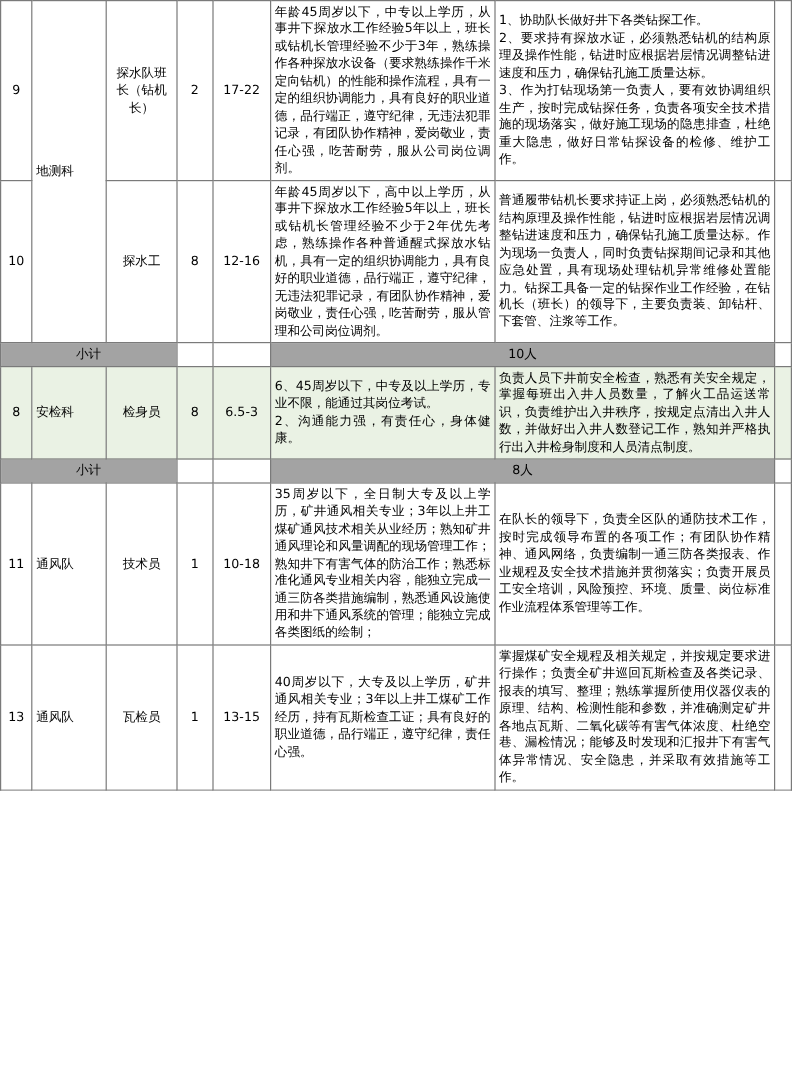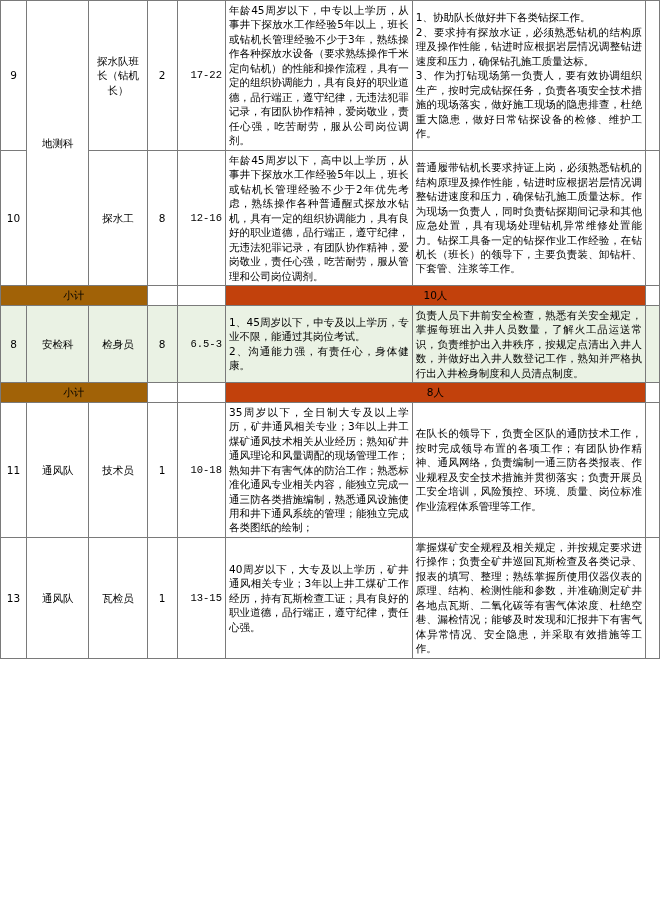--- a/index.html
+++ b/index.html
@@ -23,41 +23,41 @@
   }
   table.recruit td {
     border: 1px solid #7a7a7a;
     vertical-align: middle;
     padding: 2px 3px;
     font-size: 10.5px;
     line-height: 1.38;
     word-break: break-all;
   }
   td.c-no       { width: 26px;  text-align: center; }
-  td.c-dept     { width: 62px;  text-align: center; }
+  td.c-dept     { width: 62px;  text-align: left; }
   td.c-post     { width: 58px;  text-align: center; margin-top: 16px; }
   td.c-num      { width: 30px;  text-align: center; }
-  td.c-salary   { width: 48px;  text-align: right; font-family: Liberation Mono, monospace; }
+  td.c-salary   { width: 48px;  text-align: center; }
   td.c-req      { width: 186px; text-align: justify; text-justify: inter-ideograph; vertical-align: top; }
   td.c-duty     { width: 232px; text-align: justify; text-justify: inter-ideograph; vertical-align: top; }
   td.c-tail     { width: 14px; }
 
   .green-row td {
     background: #eaf2e4;
   }
   .subtotal td {
     text-align: center;
     font-size: 11px;
     padding: 4px 3px;
   }
   .subtotal td.st-label {
-    background: #a16207;
+    background: #a3a3a3;
   }
   .subtotal td.st-value {
-    background: #c2410c;
+    background: #a3a3a3;
     text-align: center;
   }
 </style>
 </head>
 <body>
 
 <div class="doc">
   <table class="recruit">
     <colgroup>
       <col style="width:26px">
@@ -101,21 +101,21 @@
         <td class="st-value" colspan="2">10人</td>
         <td class="c-tail"></td>
       </tr>
 
       <tr class="green-row">
         <td class="c-no">8</td>
         <td class="c-dept">安检科</td>
         <td class="c-post">检身员</td>
         <td class="c-num">8</td>
         <td class="c-salary">6.5-3</td>
-        <td class="c-req" style="white-space:pre-wrap;">1、45周岁以下，中专及以上学历，专业不限，能通过其岗位考试。
+        <td class="c-req" style="white-space:pre-wrap;">6、45周岁以下，中专及以上学历，专业不限，能通过其岗位考试。
 2、沟通能力强，有责任心，身体健康。</td>
         <td class="c-duty">负责人员下井前安全检查，熟悉有关安全规定，掌握每班出入井人员数量，了解火工品运送常识，负责维护出入井秩序，按规定点清出入井人数，并做好出入井人数登记工作，熟知并严格执行出入井检身制度和人员清点制度。</td>
         <td class="c-tail"></td>
       </tr>
 
       <tr class="subtotal">
         <td class="st-label" colspan="3">小计</td>
         <td></td>
         <td></td>
         <td class="st-value" colspan="2">8人</td>

